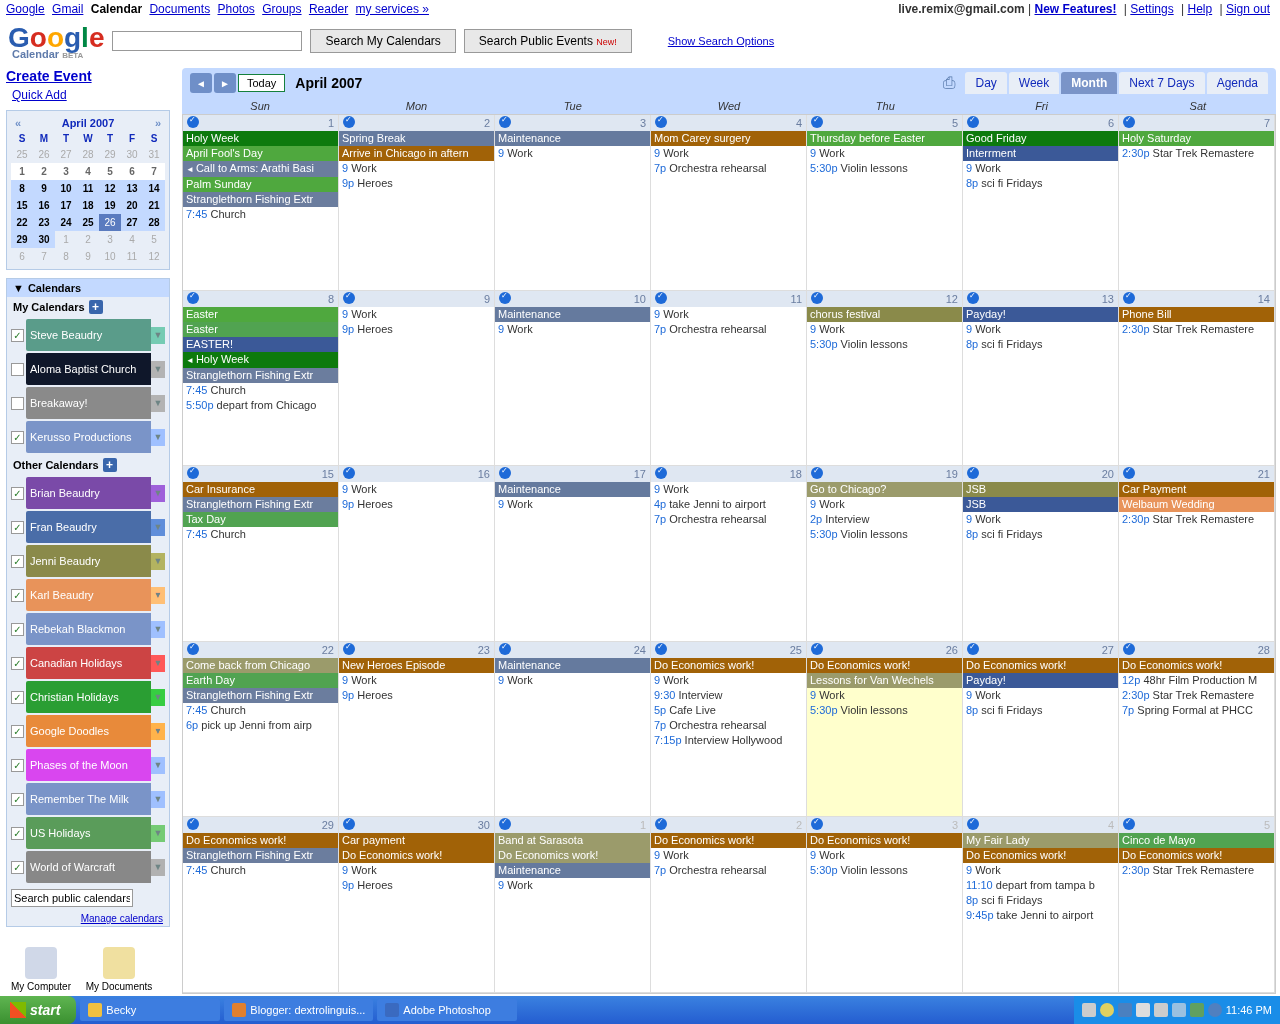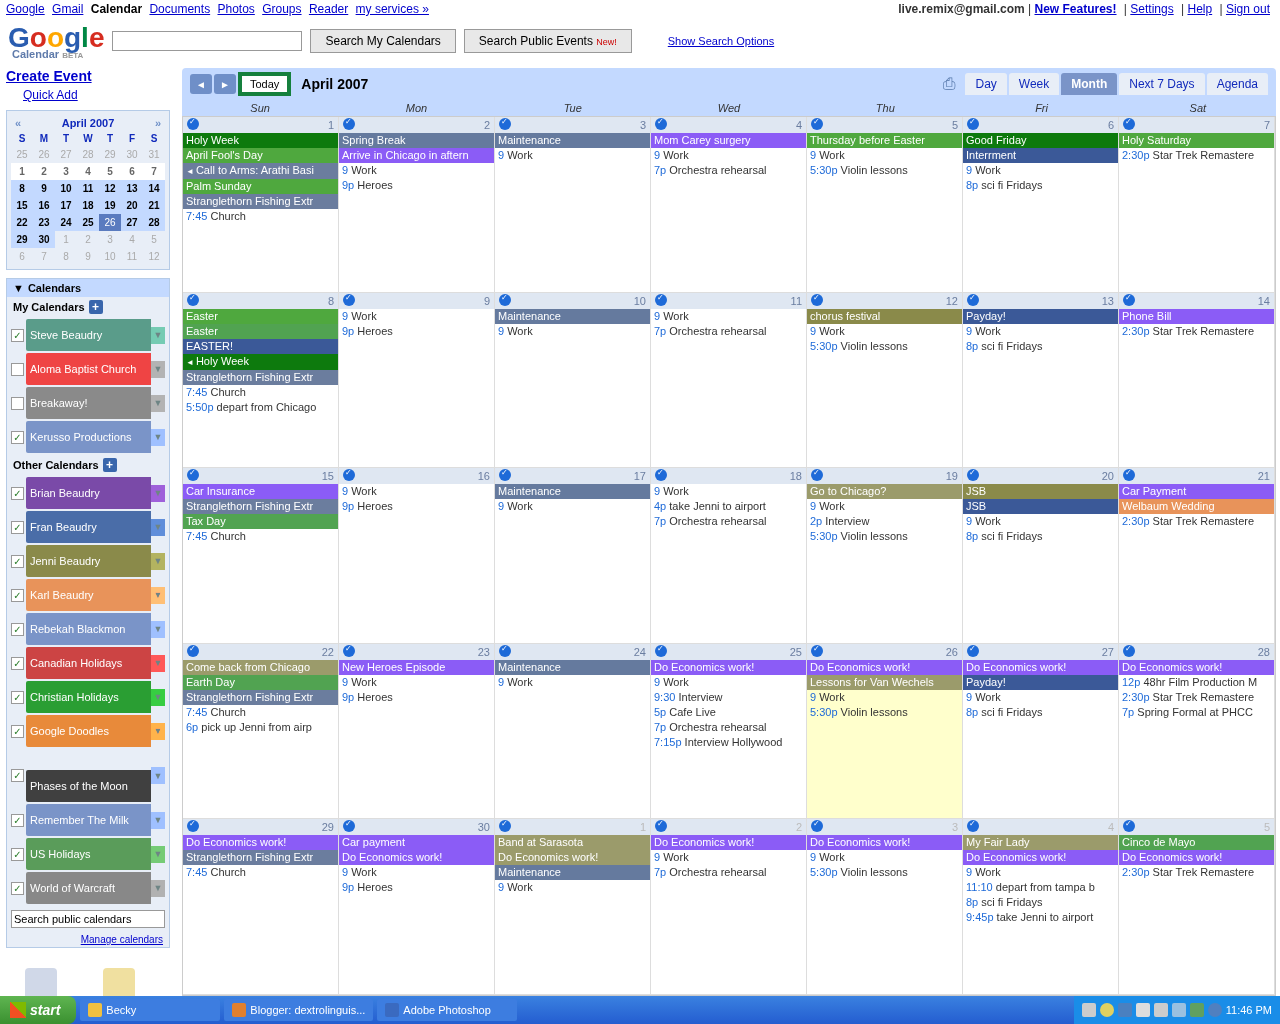--- a/index.html
+++ b/index.html
@@ -17,21 +17,21 @@
     .cal-sub { font-size: 11px; color: #5f7bab; font-weight: bold; display: block; margin-top: -6px; margin-left: 4px; }
     .search-input { width: 190px; height: 20px; border: 1px solid #999; }
     .search-btn { background: #e8e8e8; border: 1px solid #999; padding: 4px 14px; font-size: 12px; cursor: pointer; }
     .search-opts { color: #0000cc; text-decoration: underline; font-size: 11px; margin-left: 28px; }
     .new-badge { color: #cc0000; font-size: 9px; }
     
     .main { display: flex; height: 960px; }
     
     .sidebar { width: 178px; padding: 4px 6px; }
     .create-event { color: #0000cc; text-decoration: underline; font-weight: bold; font-size: 14px; display: block; margin-bottom: 4px; }
-    .quick-add { color: #0000cc; text-decoration: underline; font-size: 12px; margin-left: 17px; }
+    .quick-add { color: #0000cc; text-decoration: underline; font-size: 12px; margin-left: 6px; }
     
     .mini-cal { background: #e8eef7; border: 1px solid #b5cbe7; margin: 8px 0; padding: 4px; width: 164px; }
     .mini-cal-header { display: flex; justify-content: space-between; align-items: center; color: #112abb; font-weight: bold; font-size: 11px; padding: 2px 4px; }
     .mini-cal-nav { cursor: pointer; color: #6f90c8; }
     .mini-cal-grid { display: grid; grid-template-columns: repeat(7, 1fr); gap: 0; text-align: center; font-size: 10px; }
     .mini-cal-dow { color: #112abb; font-weight: bold; padding: 2px 0; }
     .mini-cal-day { padding: 3px 0; color: #666; }
     .mini-cal-day.cur-month { color: #000; font-weight: bold; background: #c3d9ff; }
     .mini-cal-day.today { background: #5a7bbf; color: #fff; }
     .mini-cal-day.other-month { color: #aaa; background:#e8eef7; }
@@ -40,33 +40,33 @@
     .cal-section { background: #e8eef7; border: 1px solid #b5cbe7; margin-bottom: 4px; width: 164px; }
     .cal-section-header { background: #c3d9ff; padding: 3px 6px; font-weight: bold; display: flex; align-items: center; }
     .cal-section-header .tri { margin-right: 4px; }
     .cal-subheader { padding: 3px 6px; font-weight: bold; display: flex; align-items: center; gap: 4px; }
     .plus-box { background: #3966ac; color: #fff; width: 14px; height: 14px; display: inline-flex; align-items: center; justify-content: center; font-size: 12px; font-weight: bold; border-radius: 2px; }
     
     .cal-item { display: flex; align-items: center; margin: 2px 4px; }
     .cal-check { width: 13px; height: 13px; margin-right: 2px; background:#fff; border:1px solid #999; display:inline-flex; align-items:center; justify-content:center; font-size:10px; color:#2a7d2a;}
     .cal-label { flex: 1; color: #fff; padding: 10px 4px; font-size: 11px; border-radius: 2px 0 0 2px; white-space: nowrap; overflow: hidden;}
     .cal-dd { width: 14px; height: 17px; display: inline-flex; align-items: center; justify-content: center; font-size: 9px; color:#566;}
-    .cal-search { width: 154px; margin: 4px; padding: 2px; font-size: 11px; border:1px solid #999;}
+    .cal-search { width: 122px; margin: 4px; padding: 2px; font-size: 11px; border:1px solid #999;}
     .manage-link { text-align: right; padding: 2px 6px; font-size: 10px; }
     .manage-link a { color: #0000cc; text-decoration: underline; }
     
     .desktop-icons { margin-top: 20px; display: flex; flex-wrap: wrap; gap: 8px; }
     .desk-icon { width: 70px; text-align: center; font-size: 10px; }
     .desk-icon-img { width: 32px; height: 32px; margin: 0 auto 2px; border-radius: 4px; }
     
     .calendar-main { flex: 1; padding: 4px; }
     .cal-toolbar { display: flex; justify-content: space-between; align-items: center; background: #c3d9ff; padding: 4px 8px; border-radius: 4px 4px 0 0; }
     .cal-nav-btns { display: flex; gap: 2px; align-items: center; }
     .nav-btn { background: #6f8fc8; color: #fff; border: none; width: 22px; height: 20px; cursor: pointer; border-radius: 3px; font-size: 10px;}
-    .today-btn { background: #fff; border: 4px solid #15803d; padding: 2px 8px; font-size: 11px; cursor: pointer; }
+    .today-btn { background: #fff; border: 1px solid #15803d; padding: 2px 8px; font-size: 11px; cursor: pointer; }
     .month-label { font-weight: bold; font-size: 14px; color: #000; margin-left: 8px; }
     .view-tabs { display: flex; gap: 2px; align-items:center;}
     .view-tab { background: #e8eef7; padding: 4px 10px; color: #112abb; cursor: pointer; border-radius: 3px 3px 0 0; font-size:12px;}
     .view-tab.active { background: #7a94c8; color: #fff; font-weight: bold; }
     .print-icon { color:#5577aa; font-size:16px; margin-right:8px;}
     
     .cal-dow-row { display: grid; grid-template-columns: repeat(7, 1fr); background: #c3d9ff; }
     .cal-dow-cell { text-align: center; padding: 2px; font-size: 11px; color:#333;font-style:italic;}
     
     .cal-grid { display: grid; grid-template-columns: repeat(7, 1fr); grid-template-rows: repeat(5, 1fr); height: 880px; border: 1px solid #ccc; }
@@ -77,21 +77,21 @@
     .cell-header .other-month-num { color:#bbb; }
     .check-icon { width:12px; height:12px; background:#1e6ad8; border-radius:50%; display:inline-block; position:relative;}
     .check-icon::after{content:'✓'; color:#fff; font-size:8px; position:absolute; left:2px; top:-1px;}
     
     .event { white-space: nowrap; overflow: hidden; font-size: 11px; padding: 0px 3px; margin-bottom:0px; color:#fff; line-height:15px;}
     .event.mini { background: none; color: #333; font-size:11px;}
     .event.mini .time { color: #1e6ad8; font-weight:normal;} .green2 { background: #4fa83e; } .green3 { background:#51a351;}
     .darkgreen { background:#0d7a0d;}
     .bluegray { background: #6b7d9e; }
     .navy { background: #3b5998;} .slate { background: #657a9e; }
-    .olive { background: #8a8a4a; } .teal { background:#8b5cf6;} .orange { background:#e8935a;}
+    .olive { background: #8a8a4a; } .teal { background:#a16207;} .orange { background:#e8935a;}
     .khaki { background:#9b9b6b;}
     .arrow-l::before { content:'◄'; font-size:8px; margin-right:2px;}
     
     .taskbar { position: absolute; bottom: 0; left: 0; right: 0; height: 28px; background: linear-gradient(#3a81e0, #245dd0); display: flex; align-items: center; font-size: 11px; }
     .start-btn { background: linear-gradient(#5fb551, #3a9030); color: #fff; font-weight: bold; font-style: italic; padding: 4px 16px 4px 10px; height: 28px; display: flex; align-items: center; border-radius: 0 8px 8px 0; font-size:14px;}
     .win-logo { width:16px;height:16px; margin-right:4px; display:inline-block;}
     .task-item { background: #3d7de0; color: #fff; padding: 3px 8px; margin-left: 4px; border-radius: 2px; height:22px; display:flex; align-items:center; gap:4px; min-width:140px;}
     .tray { margin-left: auto; background: #1a8de8; height: 28px; display: flex; align-items: center; padding: 0 8px; gap: 4px; color:#fff;}
     .tray-icon { width:14px; height:14px; display:inline-block;}
     .clock { font-size:11px;}
@@ -214,21 +214,21 @@
         <span class="plus-box">+</span>
       </div>
       <div id="my-cals">
           <div class="cal-item">
             <span class="cal-check">✓</span>
             <span class="cal-label" style="background: rgb(90, 156, 138);">Steve Beaudry</span>
             <span class="cal-dd" style="background: rgb(90, 156, 138); filter: brightness(1.3);">▼</span>
           </div>
           <div class="cal-item">
             <span class="cal-check"></span>
-            <span class="cal-label" style="background: #ef4444;">Aloma Baptist Church</span>
+            <span class="cal-label" style="background: #0f172a;">Aloma Baptist Church</span>
             <span class="cal-dd" style="background: rgb(138, 138, 138); filter: brightness(1.3);">▼</span>
           </div>
           <div class="cal-item">
             <span class="cal-check"></span>
             <span class="cal-label" style="background: rgb(138, 138, 138);">Breakaway!</span>
             <span class="cal-dd" style="background: rgb(138, 138, 138); filter: brightness(1.3);">▼</span>
           </div>
           <div class="cal-item">
             <span class="cal-check">✓</span>
             <span class="cal-label" style="background: rgb(122, 148, 200);">Kerusso Productions</span>
@@ -275,21 +275,21 @@
             <span class="cal-label" style="background: rgb(42, 158, 51);">Christian Holidays</span>
             <span class="cal-dd" style="background: rgb(42, 158, 51); filter: brightness(1.3);">▼</span>
           </div>
           <div class="cal-item">
             <span class="cal-check">✓</span>
             <span class="cal-label" style="background: rgb(232, 138, 58);">Google Doodles</span>
             <span class="cal-dd" style="background: rgb(232, 138, 58); filter: brightness(1.3);">▼</span>
           </div>
           <div class="cal-item">
             <span class="cal-check">✓</span>
-            <span class="cal-label" style="background: #404040; margin-top: 21px;">Phases of the Moon</span>
+            <span class="cal-label" style="background: #d946ef;">Phases of the Moon</span>
             <span class="cal-dd" style="background: rgb(122, 148, 200); filter: brightness(1.3);">▼</span>
           </div>
           <div class="cal-item">
             <span class="cal-check">✓</span>
             <span class="cal-label" style="background: rgb(122, 148, 200);">Remember The Milk</span>
             <span class="cal-dd" style="background: rgb(122, 148, 200); filter: brightness(1.3);">▼</span>
           </div>
           <div class="cal-item">
             <span class="cal-check">✓</span>
             <span class="cal-label" style="background: rgb(90, 156, 90);">US Holidays</span>

